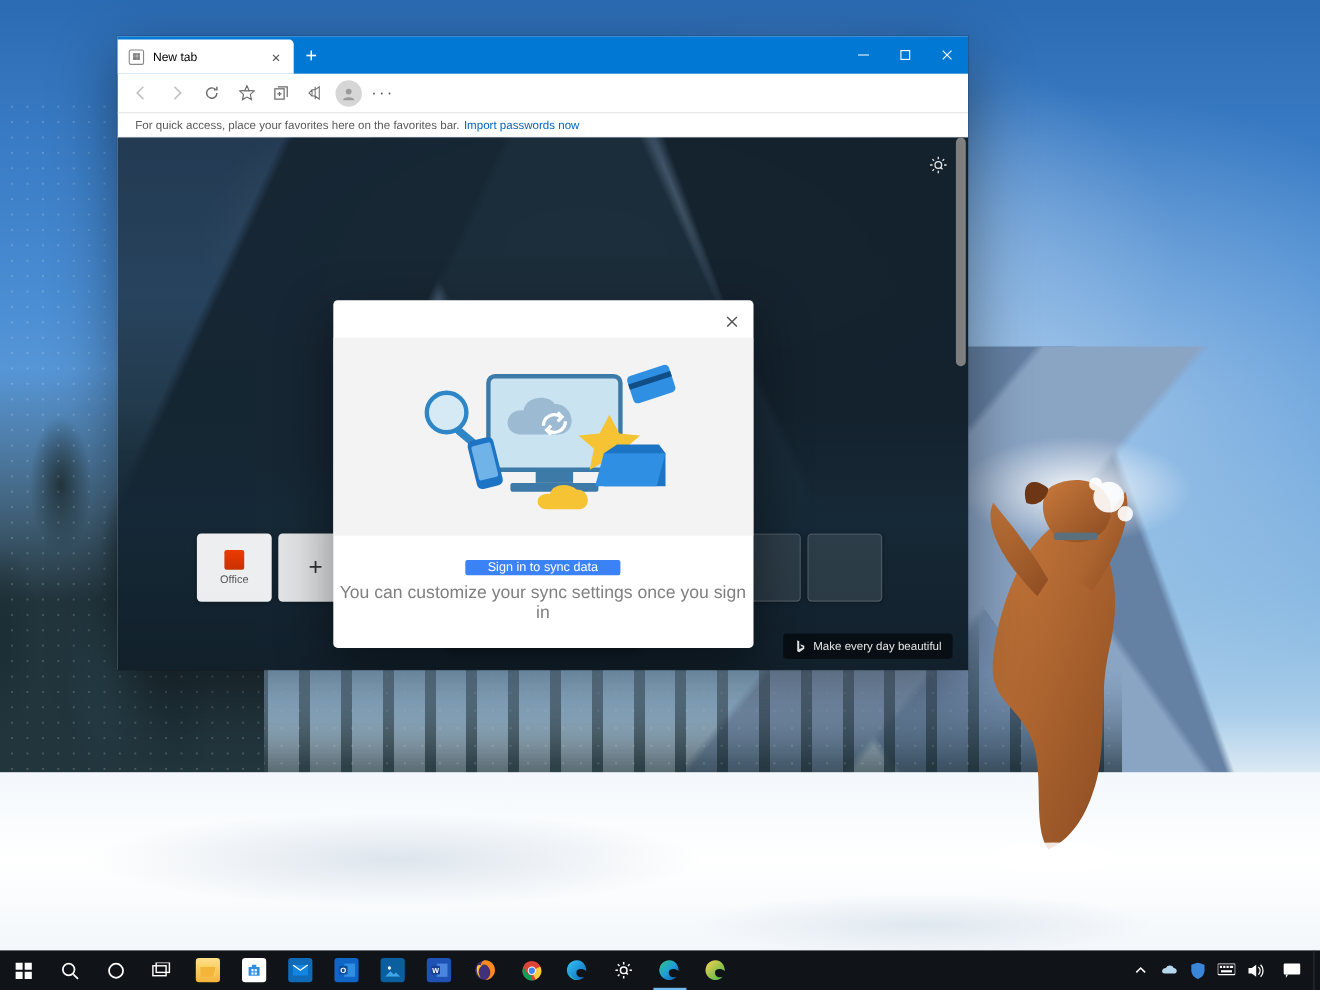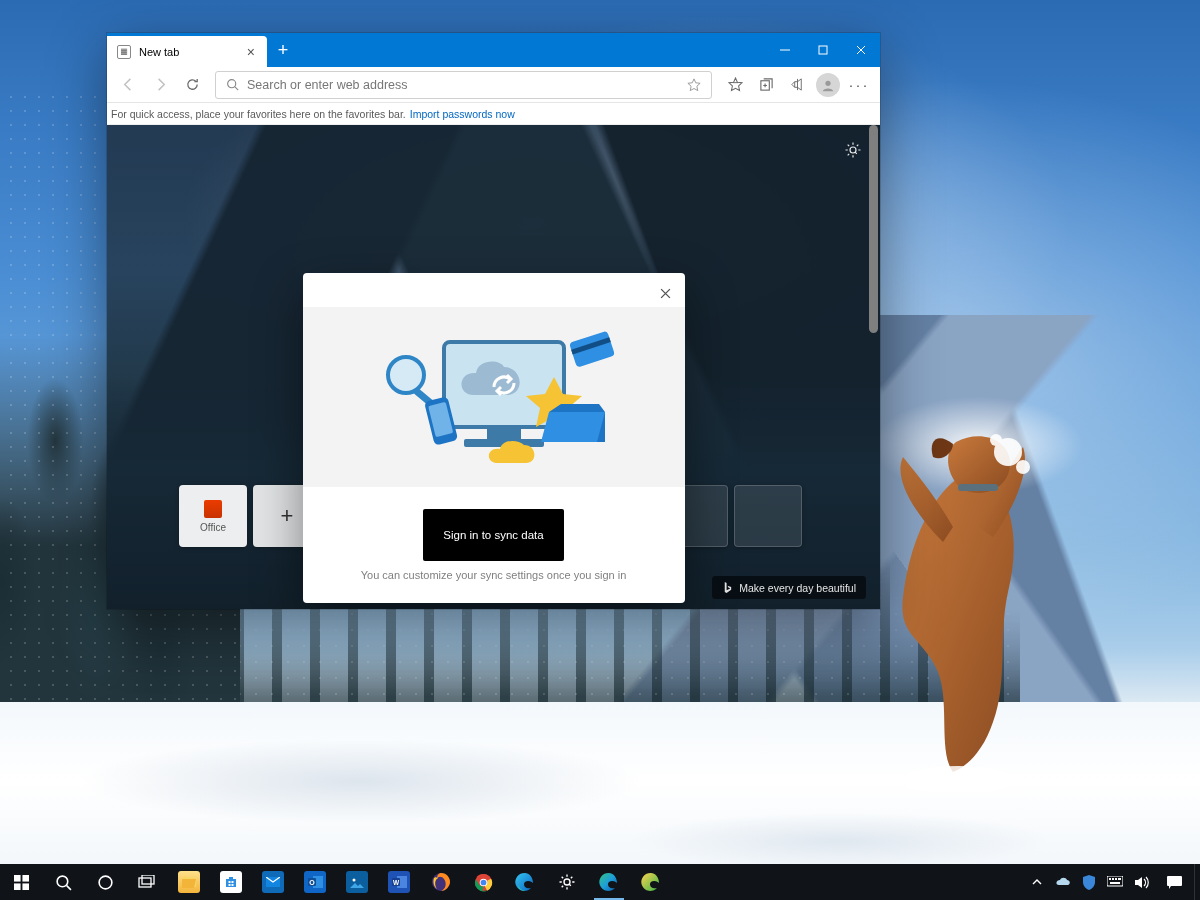--- a/index.html
+++ b/index.html
@@ -77,21 +77,21 @@
   
   .toolbar{height:36px;display:flex;align-items:center;padding:0 6px;border-bottom:1px solid #e5e5e5;gap:2px}
   .tbtn{width:30px;height:30px;display:flex;align-items:center;justify-content:center;color:#6b6b6b;border-radius:3px}
   .tbtn.disabled{color:#c2c2c2}
   .addr{flex:1;height:28px;border:1px solid #d0d0d0;border-radius:3px;display:flex;align-items:center;padding:0 10px;color:#777;font-size:12.5px;margin:0 6px;gap:8px}
   .addr .srch{color:#888}
   .addr-right{margin-left:auto;display:flex;align-items:center;gap:2px;color:#999}
   .righticons{display:flex;align-items:center;gap:1px}
   .prof{width:24px;height:24px;border-radius:50%;background:#d6d6d6;display:flex;align-items:center;justify-content:center}
   
-  .favbar{height:22px;display:flex;align-items:center;padding:0 4px;font-size:10.5px;color:#5a5a5a;gap:4px;border-bottom:1px solid #eee}
+  .favbar{height:22px;display:flex;align-items:center;padding:0 16px;font-size:10.5px;color:#5a5a5a;gap:4px;border-bottom:1px solid #eee}
   .favbar a{color:#0067c0;text-decoration:none}
   
   .ntp{position:relative;height:calc(100% - 34px - 36px - 22px);overflow:hidden;
     background:
       linear-gradient(rgba(0,0,0,.35),rgba(0,0,0,.35)),
       radial-gradient(ellipse 500px 260px at 55% 20%,rgba(255,255,255,.35),transparent 70%),
       linear-gradient(to bottom,#35597e 0%,#3d6790 30%,#33566f 55%,#20394d 100%);
   }
   .ntp-mtn{position:absolute;inset:0;
     background:
@@ -113,22 +113,22 @@
   
   .newsbtn{position:absolute;left:50%;transform:translateX(-50%);bottom:20px;background:#333;color:#e8e8e8;font-size:11px;padding:6px 14px;border-radius:3px;display:flex;align-items:center;gap:6px;box-shadow:0 2px 8px rgba(0,0,0,.4)}
   .bing{position:absolute;right:14px;bottom:10px;background:rgba(0,0,0,.55);color:#e4e4e4;font-size:10.5px;padding:5px 10px;border-radius:3px;display:flex;align-items:center;gap:6px}
 
   
   .modal{position:absolute;left:50%;top:148px;transform:translateX(-50%);width:382px;background:#fff;border-radius:4px;box-shadow:0 18px 50px rgba(0,0,0,.45);z-index:5;overflow:hidden}
   .modal .mhead{display:flex;justify-content:flex-end;padding:8px 10px 0}
   .modal .mclose{color:#555;padding:4px}
   .modal h2{font-size:14px;font-weight:600;text-align:center;color:#222;padding:0 26px 14px}
   .illus{height:180px;background:#f3f3f3;display:flex;align-items:center;justify-content:center}
-  .modal .signin{display:block;margin:22px auto 6px;background:#000000;color:#fff;border:none;font-size:11.5px;padding:20px 20px;border-radius:2px}
-  .modal p{font-size:11px;color:#808080;text-align:center;margin:8px 0 22px}
+  .modal .signin{display:block;margin:22px auto 6px;background:#3b82f6;color:#fff;border:none;font-size:11.5px;padding:1px 20px;border-radius:2px}
+  .modal p{font-size:16px;color:#808080;text-align:center;margin:8px 0 22px}
 
   
   .taskbar{position:absolute;left:0;right:0;bottom:0;height:36px;background:#101318;z-index:10;display:flex;align-items:center;color:#fff}
   .taskbar .titem{width:42px;height:36px;display:flex;align-items:center;justify-content:center;position:relative}
   .taskbar .titem.active::after{content:"";position:absolute;bottom:0;left:6px;right:6px;height:2px;background:#76b9ed}
   .taskbar .spacer{flex:1}
   .tray{display:flex;align-items:center;gap:0}
   .tray .titem{width:26px}
   .show-desktop{width:6px;height:36px;border-left:1px solid #2e333b}
   
@@ -210,32 +210,20 @@
     <div class="tbtn disabled">
         <svg width="15" height="15" viewBox="0 0 16 16">
           <path d="M6 2l6 6-6 6" fill="none" stroke="currentColor" stroke-width="1.6"></path>
         </svg>
       </div>
     <div class="tbtn">
         <svg width="15" height="15" viewBox="0 0 16 16">
           <path d="M13 8a5 5 0 1 1-1.5-3.5M13 2v3h-3" fill="none" stroke="currentColor" stroke-width="1.4"></path>
         </svg>
       </div>
-    <div class="addr">
-      <svg class="srch" width="13" height="13" viewBox="0 0 16 16">
-          <circle cx="7" cy="7" r="5" fill="none" stroke="currentColor" stroke-width="1.4"></circle>
-          <path d="M11 11l4 4" stroke="currentColor" stroke-width="1.4"></path>
-        </svg>
-      <span>Search or enter web address</span>
-      <span class="addr-right">
-          <svg width="14" height="14" viewBox="0 0 16 16">
-            <path d="M8 1l2 4.5 5 .5-3.7 3.4 1 5L8 12l-4.3 2.4 1-5L1 6l5-.5z" fill="none" stroke="currentColor" stroke-width="1.1"></path>
-          </svg>
-        </span>
-    </div>
     <div class="righticons">
       <div class="tbtn">
           <svg width="15" height="15" viewBox="0 0 16 16">
             <path d="M8 1l2 4.5 5 .5-3.7 3.4 1 5L8 12l-4.3 2.4 1-5L1 6l5-.5z" fill="none" stroke="currentColor" stroke-width="1.1"></path>
             <path d="M5 6h6" stroke="currentColor"></path>
           </svg>
         </div>
       <div class="tbtn">
           <svg width="15" height="15" viewBox="0 0 16 16">
             <rect x="2" y="4" width="9" height="10" fill="none" stroke="currentColor" stroke-width="1.2"></rect>

